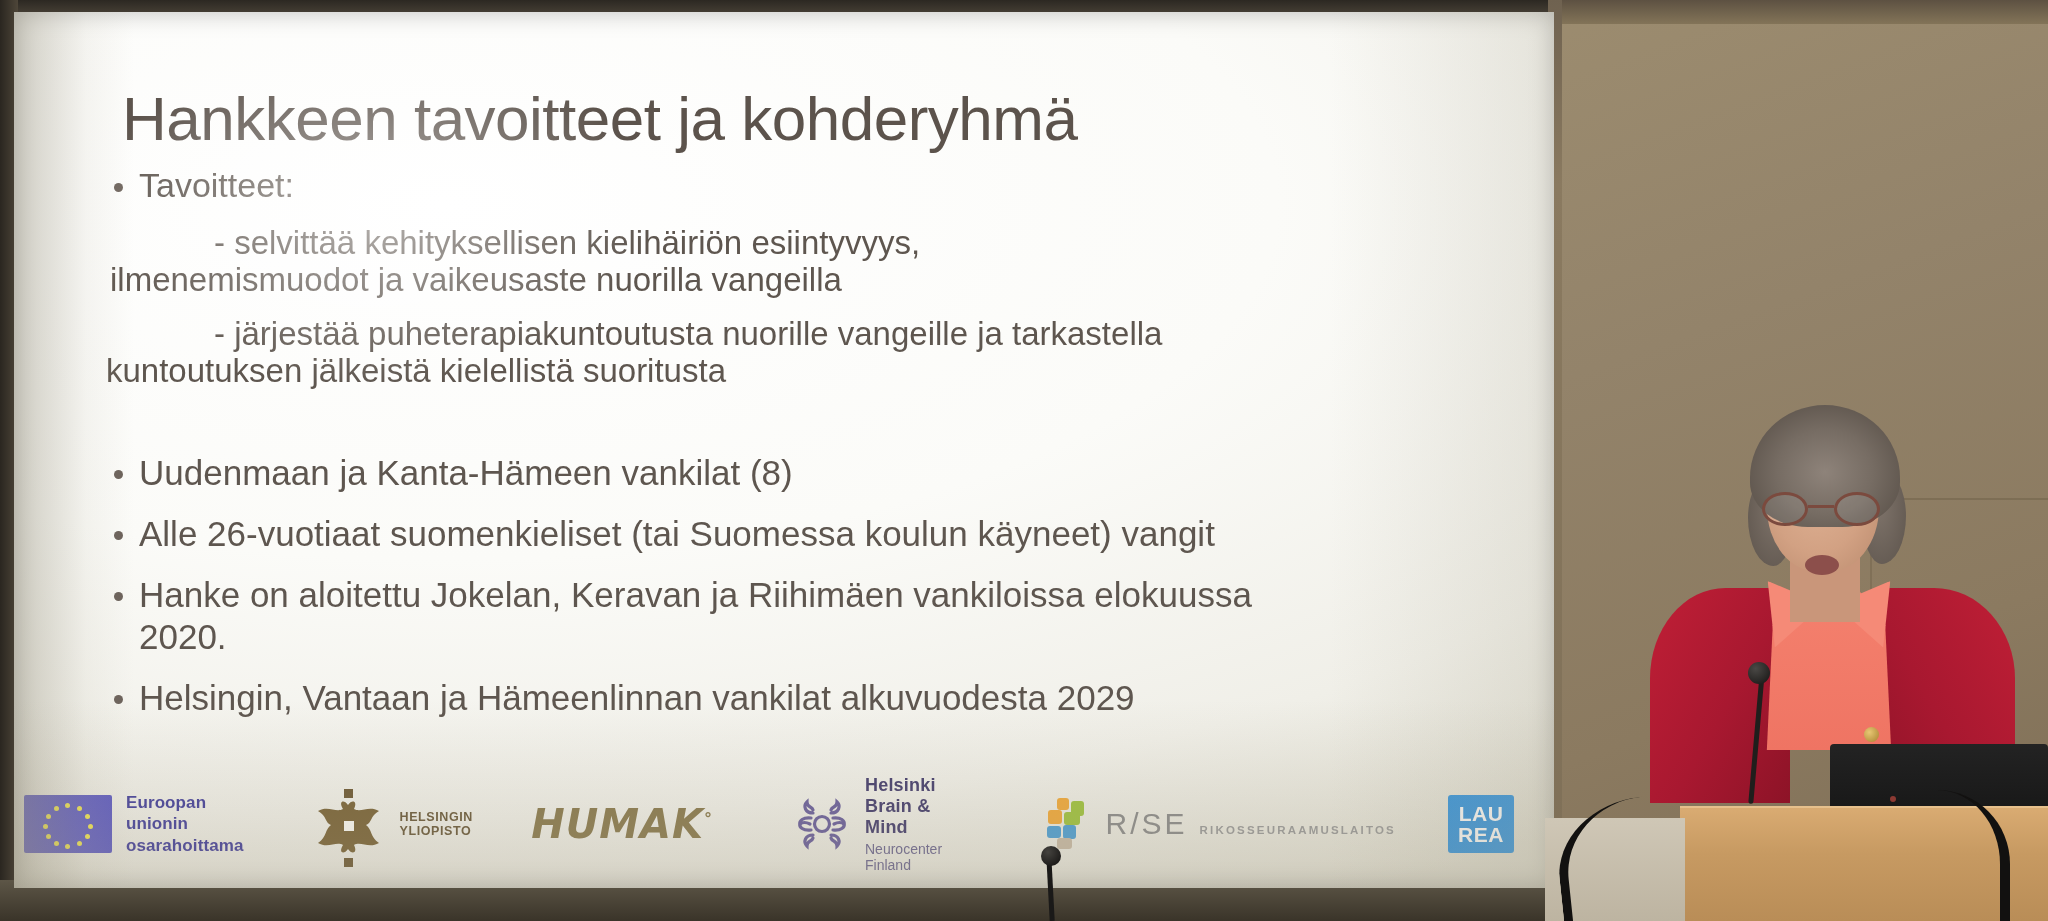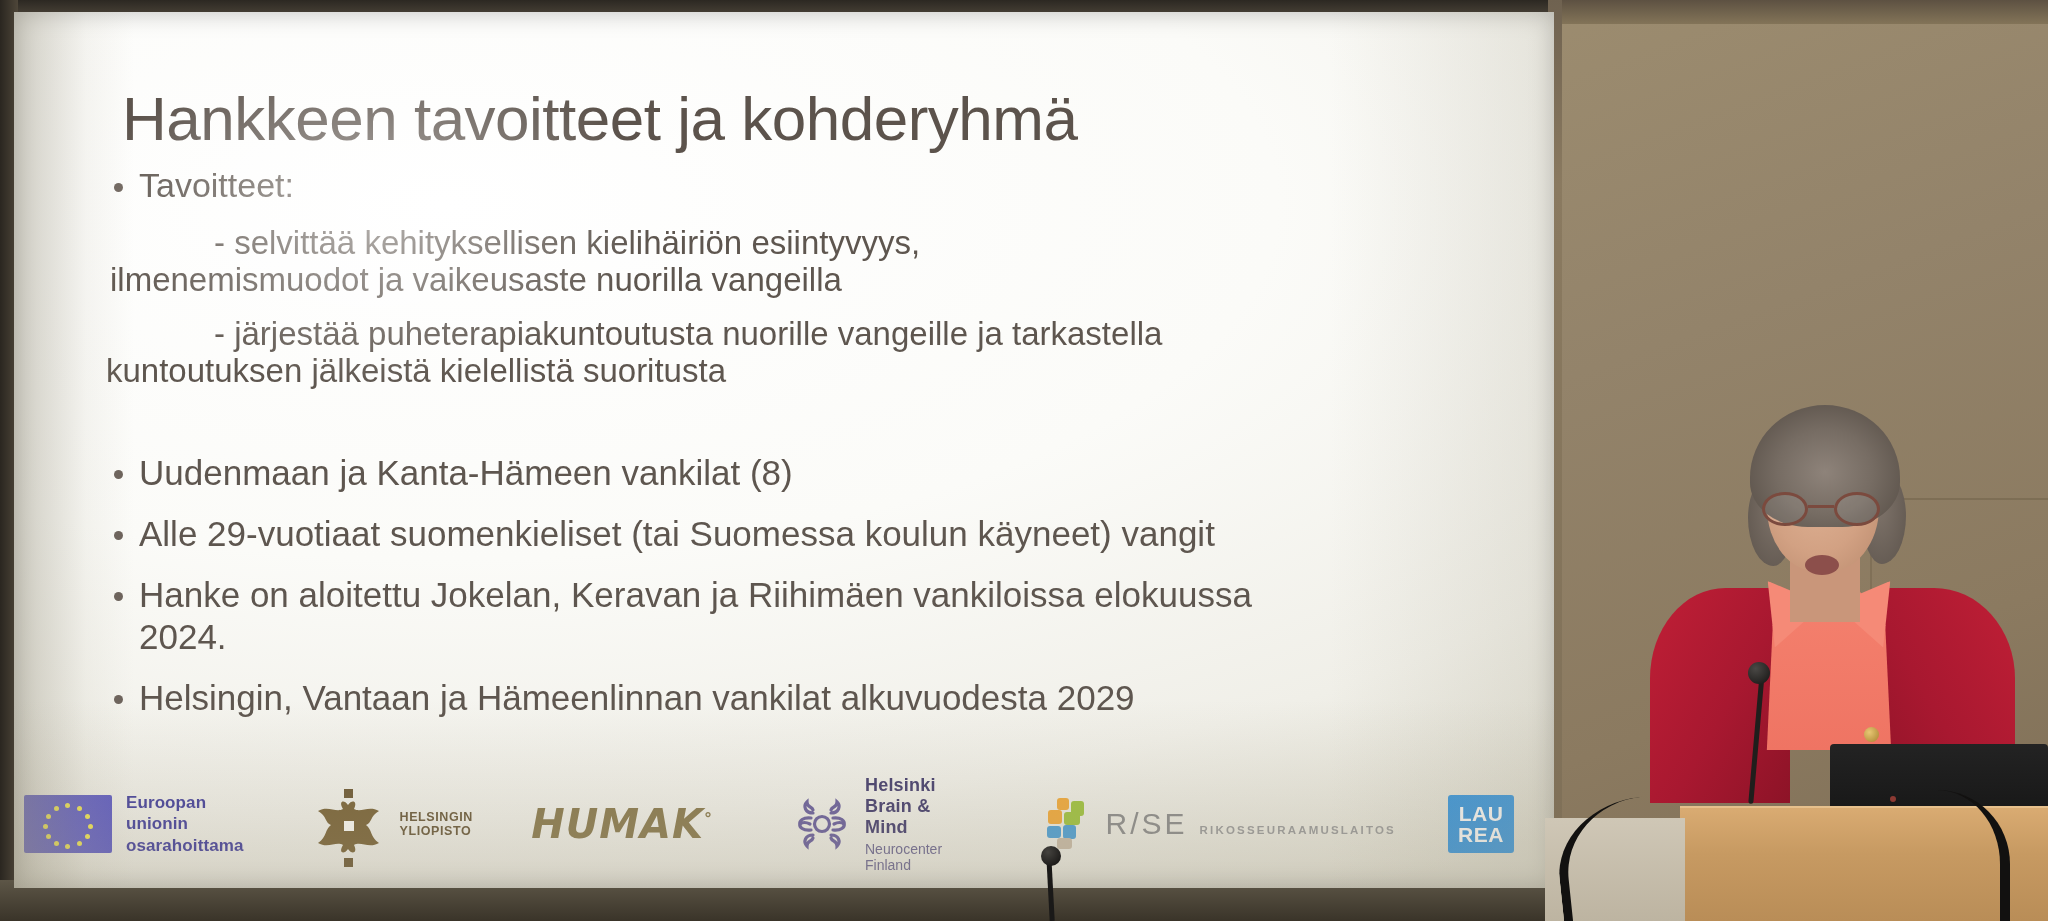--- a/index.html
+++ b/index.html
@@ -292,25 +292,25 @@
 
     <div class="gap"></div>
 
     <div class="bullets">
       <div class="lv1">
         <span class="dot"></span>
         <span class="txt">Uudenmaan ja Kanta-Hämeen vankilat (8)</span>
       </div>
       <div class="lv1">
         <span class="dot"></span>
-        <span class="txt">Alle 29-vuotiaat suomenkieliset (tai Suomessa koulun käyneet) vangit</span>
+        <span class="txt">Alle 26-vuotiaat suomenkieliset (tai Suomessa koulun käyneet) vangit</span>
       </div>
       <div class="lv1">
         <span class="dot"></span>
-        <span class="txt" style="max-width:1180px;">Hanke on aloitettu Jokelan, Keravan ja Riihimäen vankiloissa elokuussa 2024.</span>
+        <span class="txt" style="max-width:1180px;">Hanke on aloitettu Jokelan, Keravan ja Riihimäen vankiloissa elokuussa 2020.</span>
       </div>
       <div class="lv1">
         <span class="dot"></span>
         <span class="txt"> Helsingin, Vantaan ja Hämeenlinnan vankilat alkuvuodesta 2029</span>
       </div>
     </div>
   </div>
 
   <div class="logobar">
 

